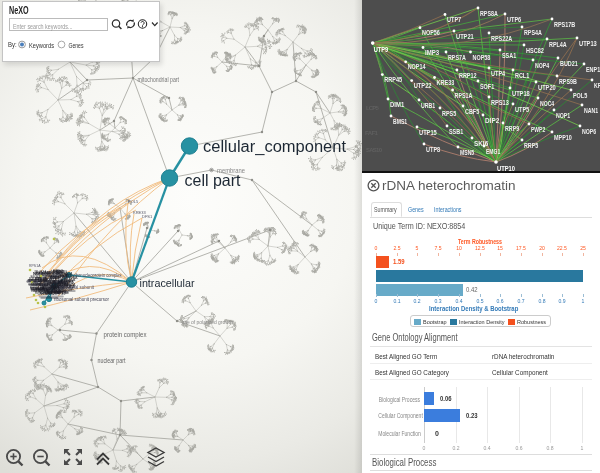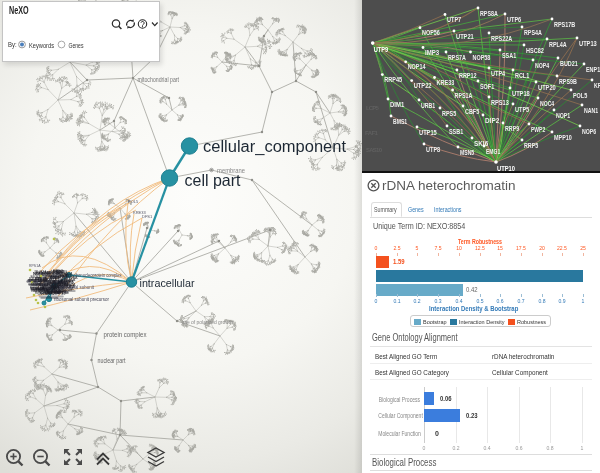--- a/index.html
+++ b/index.html
@@ -611,20 +611,23 @@
     <div style="position:absolute;left:125.2px;top:272px;font-size:6px;color:#999;transform:translateX(-50%) scaleX(0.85)">0.4</div>
     <div style="position:absolute;left:156.8px;top:272px;font-size:6px;color:#999;transform:translateX(-50%) scaleX(0.85)">0.6</div>
     <div style="position:absolute;left:188.4px;top:272px;font-size:6px;color:#999;transform:translateX(-50%) scaleX(0.85)">0.8</div>
     <div style="position:absolute;left:220px;top:272px;font-size:6px;color:#999;transform:translateX(-50%) scaleX(0.85)">1</div>
     <div style="position:absolute;left:8px;right:8px;top:281px;border-bottom:1px solid #ddd"></div>
     <div style="position:absolute;left:10px;top:283.5px;font-size:10.5px;color:#555;white-space:nowrap;transform:scaleX(0.75);transform-origin:0 0">Biological Process</div>
     <div style="position:absolute;left:8px;right:8px;top:297.5px;border-bottom:1px solid #ddd"></div>
   </div>
 <div id="searchbox">
   <div class="title">NeXO</div>
+  <div class="sinput">
+      <div class="ph">Enter search keywords...</div>
+    </div>
   <svg width="52" height="16" viewBox="0 0 52 16" style="position:absolute;left:106px;top:15px">
     <circle cx="7" cy="6.5" r="3.7" fill="none" stroke="#2b2b2b" stroke-width="1.2"></circle>
     <line x1="9.7" y1="9.2" x2="12.4" y2="12" stroke="#2b2b2b" stroke-width="1.5"></line>
     <path d="M17.8 8.6 a4 4 0 0 1 5.8 -4.6" fill="none" stroke="#2b2b2b" stroke-width="1.2"></path>
     <path d="M25.2 5.4 a4 4 0 0 1 -5.8 4.6" fill="none" stroke="#2b2b2b" stroke-width="1.2"></path>
     <path d="M24.6 2.2 l0.1 2.8 -2.6 -0.9z" fill="#2b2b2b"></path>
     <path d="M18.4 11.8 l-0.1 -2.8 2.6 0.9z" fill="#2b2b2b"></path>
     <circle cx="33.5" cy="7" r="4.2" fill="none" stroke="#2b2b2b" stroke-width="1.1"></circle>
     <path d="M32 5.6 a1.6 1.6 0 1 1 2.2 1.9 q-0.7 0.3 -0.7 1.1" fill="none" stroke="#2b2b2b" stroke-width="1"></path>
     <circle cx="33.5" cy="9.7" r="0.6" fill="#2b2b2b"></circle>

